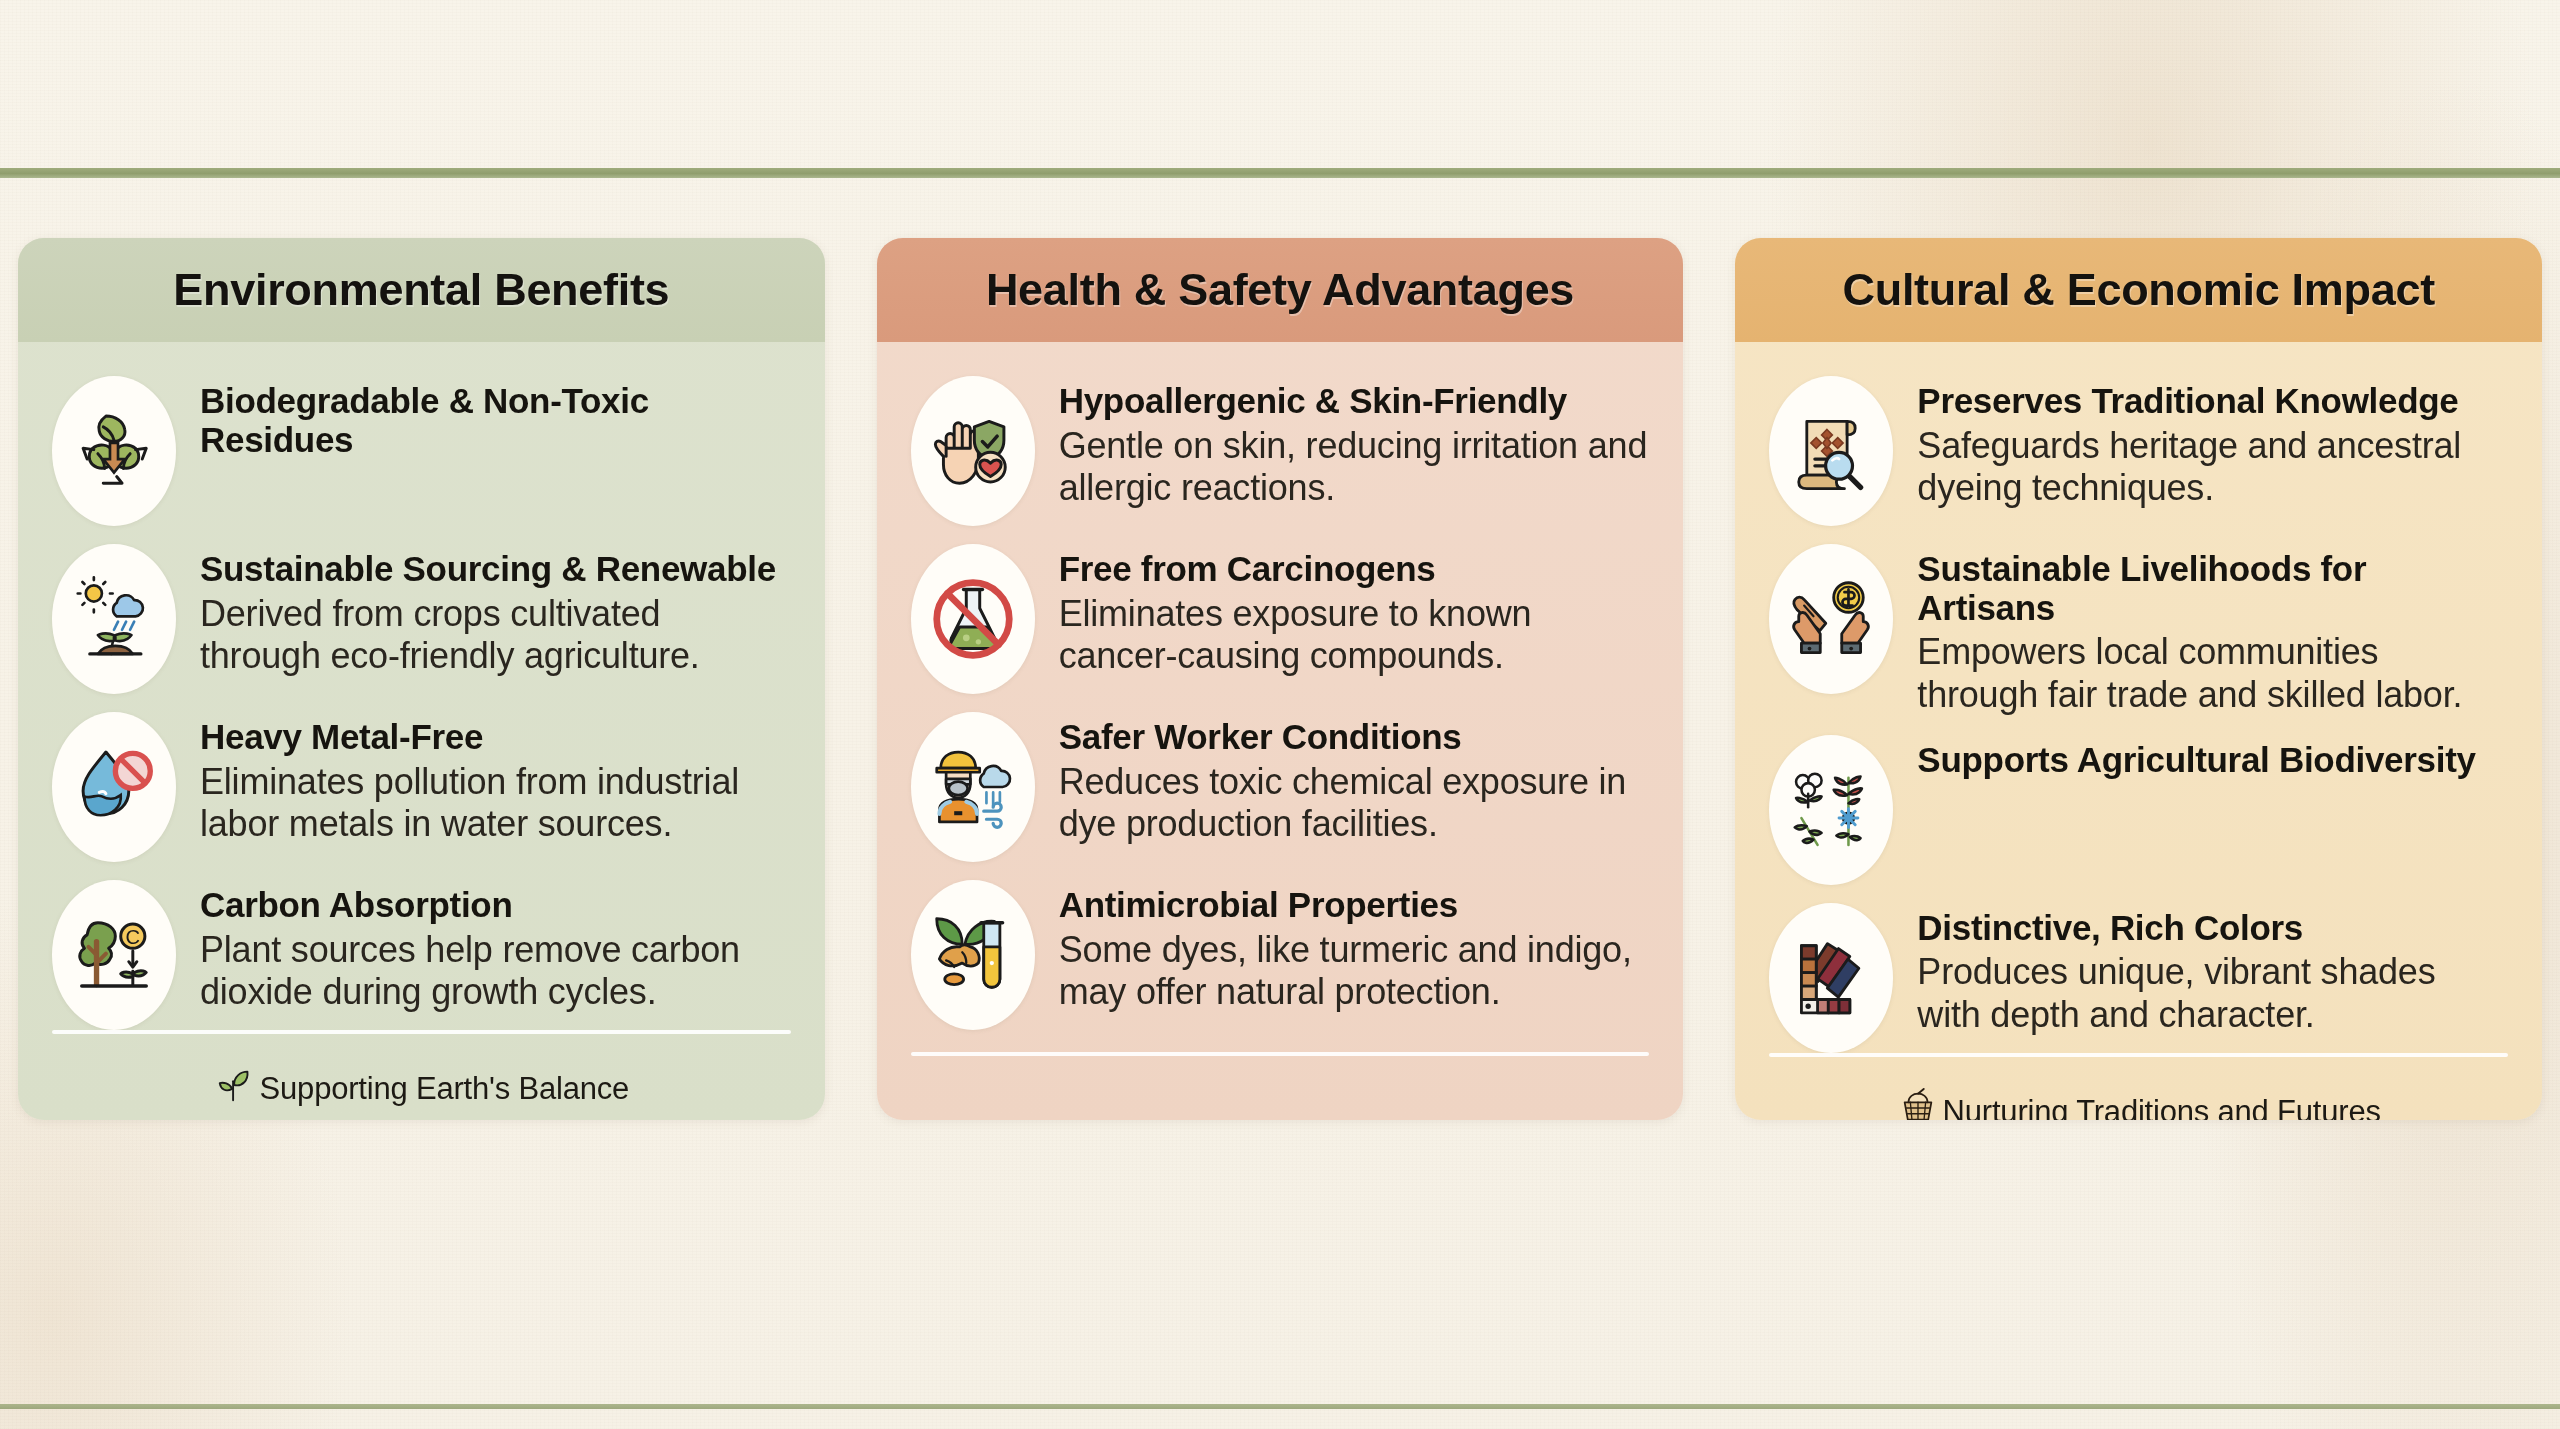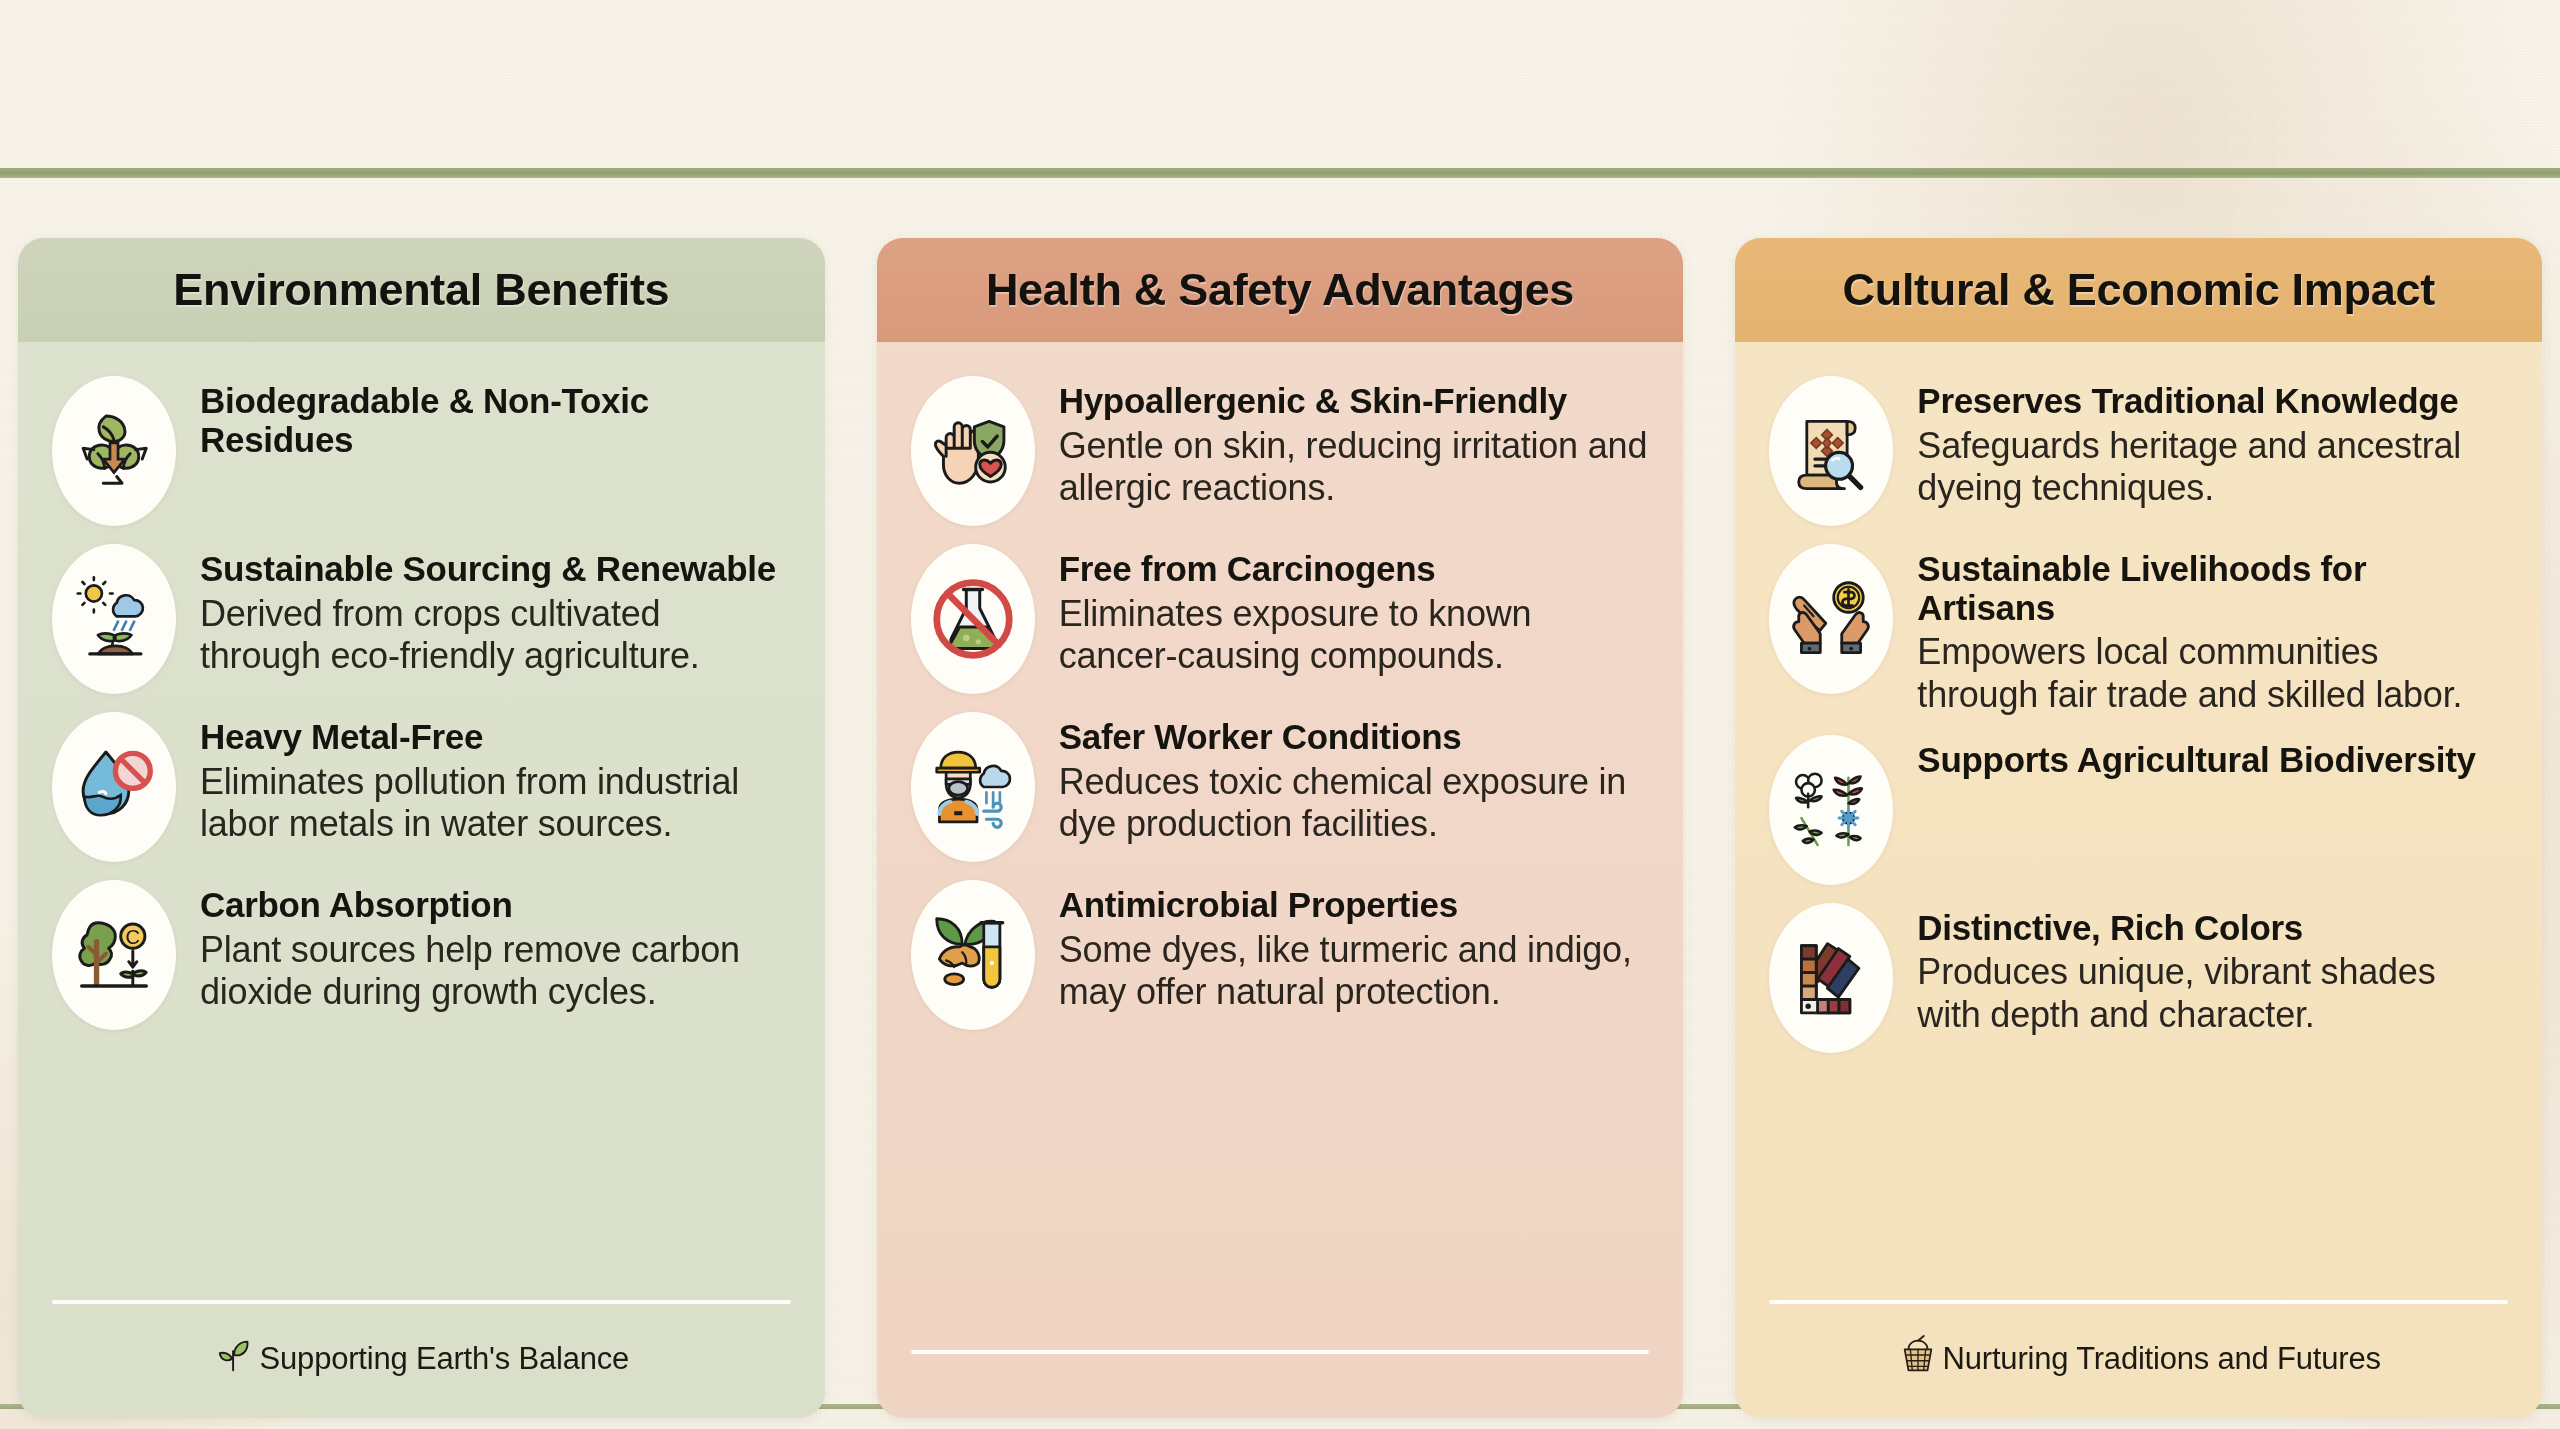--- a/index.html
+++ b/index.html
@@ -50,42 +50,42 @@
   }
   .bottom-rule{
     position:absolute; left:0; top:1404px; width:2560px; height:5px;
     background:linear-gradient(180deg,#a5b083 0%,#94a073 100%);
     opacity:.9;
   }
 
   
   .cols{
     position:absolute; left:18px; top:238px;
-    width:2524px; height:1180px;
+    width:2524px; height:882px;
     display:flex; gap:52px;
   }
   .card{
     flex:1 1 0;
     border-radius:26px;
     overflow:hidden;
     display:flex; flex-direction:column;
     box-shadow:0 2px 10px rgba(120,100,75,.10);
     position:relative;
   }
   .card-head{
     height:104px;
     display:flex; align-items:center; justify-content:center;
     font-size:45px; font-weight:bold; color:#14120f;
     text-shadow:1px 2px 0 rgba(255,255,255,.35);
     letter-spacing:-.3px;
     flex:0 0 auto;
   }
   .card-body{
     flex:1 1 auto;
-    padding:34px 34px 12px 34px;
+    padding:34px 34px 0 34px;
     display:flex; flex-direction:column;border-radius:9px;
   }
 
   
   .c-env  .card-head{ background:linear-gradient(180deg,#cdd4bb 0%,#c8d0b4 100%); }
   .c-env  { background:linear-gradient(180deg,#dde2ce 0%,#d9dfc9 100%); }
 
   .c-hs   .card-head{ background:linear-gradient(180deg,#dda183 0%,#d99a7c 100%); }
   .c-hs   { background:linear-gradient(180deg,#f2dacb 0%,#efd4c3 100%); }
 

